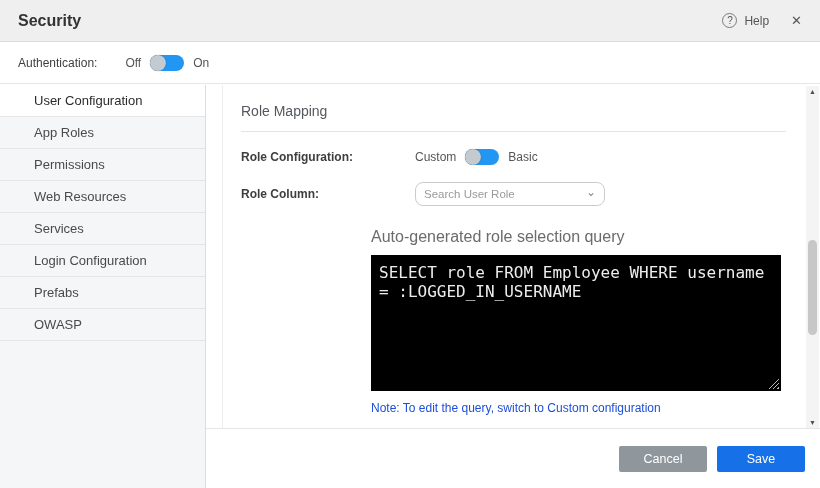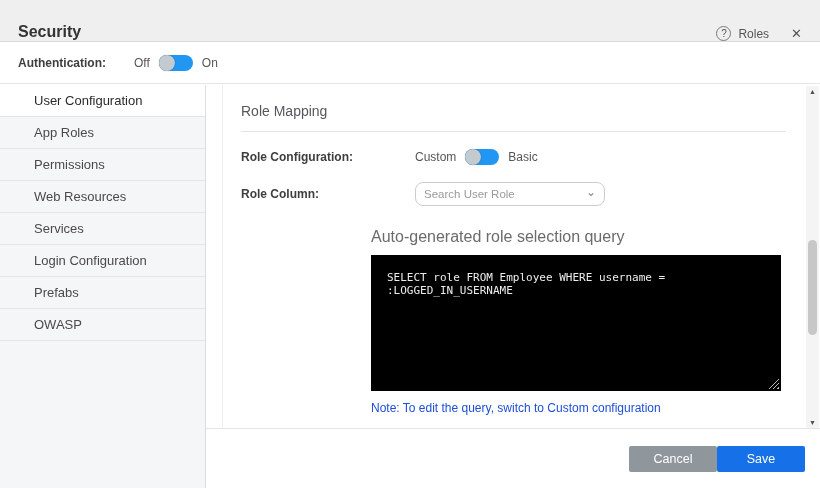--- a/index.html
+++ b/index.html
@@ -3,34 +3,34 @@
 <meta charset="utf-8">
 <style>
   * { box-sizing: border-box; }
   html,body { margin:0; padding:0; background:#e8e8e8; }
   body { font-family:"Liberation Sans", sans-serif; }
   .app { position:relative; width:820px; height:488px; background:#fff; overflow:hidden;
          margin:0 auto; box-shadow:0 0 4px rgba(0,0,0,.25); }
 
   
   .titlebar { position:absolute; top:0; left:0; right:0; height:42px; background:#efefef;
-              border-bottom:1px solid #dadada; display:flex; align-items:flex-end; padding:0 18px; }
+              border-bottom:1px solid #dadada; display:flex; align-items:center; padding:0 18px; }
   .titlebar h1 { margin:0; font-size:16px; font-weight:700; color:#333; }
   .titlebar-right { margin-left:auto; display:flex; align-items:center; }
   .help-icon { width:15px; height:15px; border:1px solid #7a7a7a; border-radius:50%;
                display:flex; align-items:center; justify-content:center; font-size:10px;
                color:#555; cursor:pointer; }
   .help-label { margin-left:7px; font-size:12px; color:#555; cursor:pointer; }
   .close-icon { margin-left:22px; font-size:13px; color:#555; cursor:pointer; }
 
   
   .auth-row { position:absolute; top:42px; left:0; right:0; height:42px; background:#fff;
               border-bottom:1px solid #e6e6e6; display:flex; align-items:center; padding-left:18px;
               font-size:12px; color:#333; }
-  .auth-label { font-weight:700; margin-right:28px; color:#3e3e3e; }
+  .auth-label { font-weight:400; margin-right:28px; color:#3e3e3e; }
   .toggle-side { color:#555; }
 
   
   .toggle { position:relative; width:34px; height:16px; border-radius:9px;
             background:var(--accent,#2196f3); margin:0 9px; cursor:pointer; flex:0 0 auto; }
   .toggle .knob { position:absolute; left:0; top:0; width:16px; height:16px; border-radius:50%;
                   background:#c3cad0; box-shadow:0 0 1px rgba(0,0,0,.5); }
 
   
   .sidebar { position:absolute; top:85px; bottom:0; left:0; width:206px; background:#f5f6f7;
@@ -52,54 +52,54 @@
 
   .select { width:190px; height:24px; border:1px solid #ccc; border-radius:8px; background:#fff;
             display:flex; align-items:center; justify-content:space-between; padding:0 8px;
             cursor:pointer; }
   .select .placeholder { font-size:11.5px; color:#9a9a9a; }
   .select .chevron { font-size:12px; color:#888; line-height:10px; margin-top:-4px; }
 
   .query-block { margin-left:130px; }
   .query-label { margin:22px 0 9px 0; font-size:16px; color:#6b6b6b; }
   .code-box { position:relative; width:410px; height:136px; background:#000; padding:8px; }
-  .code-box pre { margin:8px; font-family:"DejaVu Sans Mono", monospace; font-size:11px;
+  .code-box pre { margin:0; font-family:"DejaVu Sans Mono", monospace; font-size:16px;
                   color:#ededed; white-space:pre-wrap; }
   .resize-handle { position:absolute; right:2px; bottom:2px; width:11px; height:11px;
                    background:repeating-linear-gradient(135deg, transparent 0 2px, #b9b9b9 2px 3px);
                    clip-path:polygon(100% 0, 100% 100%, 0 100%); cursor:nwse-resize; }
   .note { margin-top:10px; font-size:12px; color:#1d4ed8; }
 
   
   .scrollbar { position:absolute; right:1px; top:1px; width:13px; height:343px; background:#f4f4f4; }
   .scrollbar .arrow { display:block; width:100%; text-align:center; font-size:7px; color:#505050;
                       height:12px; line-height:12px; cursor:pointer; }
   .scrollbar .arrow.down { position:absolute; bottom:0; left:0; }
   .scrollbar .thumb { position:absolute; left:2px; top:154px; width:9px; height:95px;
                       background:#c7c7c7; border-radius:5px; cursor:pointer; }
 
   
   .footer { position:absolute; left:0; right:0; bottom:0; height:60px; background:#fff;
             border-top:1px solid #e6e6e6; display:flex; align-items:center;
-            justify-content:flex-end; padding-right:15px; }
+            justify-content:flex-end; gap:10px; padding-right:15px; }
   .btn { width:88px; height:26px; border:none; border-radius:2px; color:#fff; font-size:12.5px;
          font-family:"Liberation Sans", sans-serif; cursor:pointer; }
   .btn.cancel { background:var(--cancel-button,#8f979d); }
   .btn.save { background:var(--save-button,#1670e8); }
 </style>
 </head>
 <body>
 
 <div class="app">
 
   <header class="titlebar">
     <h1>Security</h1>
     <div class="titlebar-right">
       <span class="help-icon">?</span>
-      <span class="help-label">Roles</span>
+      <span class="help-label">Help</span>
       <span class="close-icon">✕</span>
     </div>
   </header>
 
   <div class="auth-row">
     <span class="auth-label">Authentication:</span>
     <span class="toggle-side">Off</span>
     <div class="toggle">
       <div class="knob"></div>
     </div>

